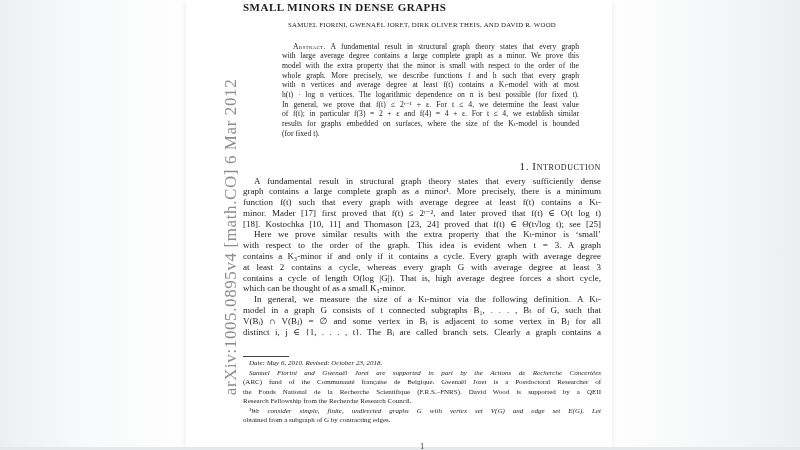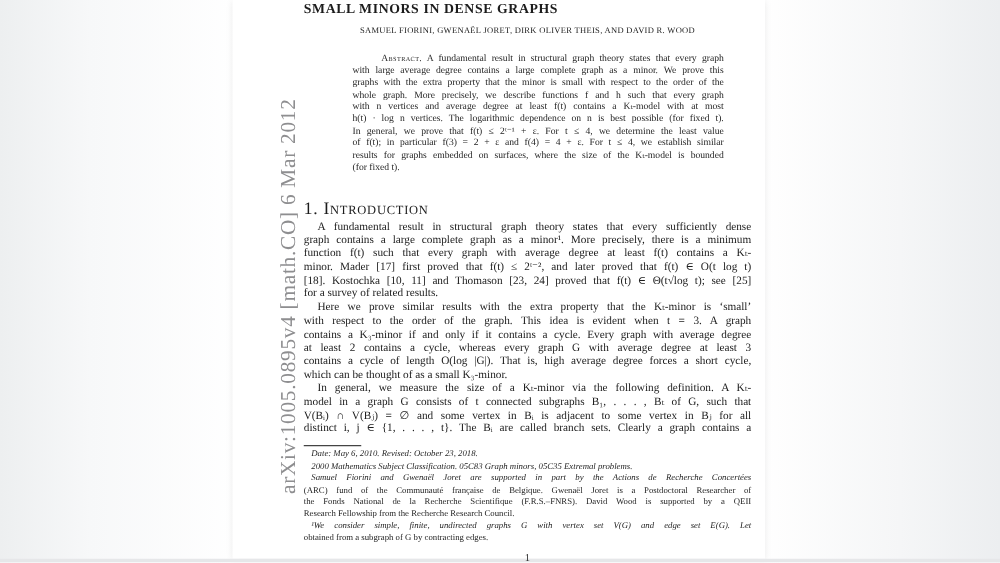--- a/index.html
+++ b/index.html
@@ -32,32 +32,32 @@
   }
   .authors{
     position:absolute;top:20.5px;left:0;width:100%;text-align:center;
     font-size:6.8px;letter-spacing:0.25px;color:#222;
   }
   .abstract{
     position:absolute;top:41.5px;left:39px;width:297px;
     font-size:7.7px;line-height:9.7px;color:#1e1e1e;
   }
   .heading{
-    position:absolute;top:159.5px;left:0;width:100%;text-align:left;
-    font-size:14px;font-variant:small-caps;letter-spacing:0.6px;
+    position:absolute;top:159.5px;left:0;width:100%;text-align:right;
+    font-size:11px;font-variant:small-caps;letter-spacing:0.6px;
   }
   .bodytext{
     position:absolute;top:175.5px;left:0;width:358px;
     font-size:9px;line-height:10.8px;
   }
   .ln{text-align:justify;text-align-last:justify;}
   .ln.last{text-align-last:left;}
   .ind{text-indent:11px;}
   .ind6{text-indent:6px;font-style:italic;}
-  .sc{font-variant:small-caps;letter-spacing:0.3px;margin-left:12px;}
+  .sc{font-variant:small-caps;letter-spacing:0.3px;}
   .footrule{
     position:absolute;top:356px;left:0;width:46px;border-top:1px solid #444;
   }
   .footnotes{
     position:absolute;top:359px;left:0;width:358px;
     font-size:7px;line-height:9.55px;color:#242424;
   }
   .pagenum{
     position:absolute;top:441px;left:0;width:100%;text-align:center;
     font-size:8.5px;color:#333;
@@ -73,40 +73,39 @@
 
 <div class="content">
 
   <div class="title">SMALL MINORS IN DENSE GRAPHS</div>
 
   <div class="authors">SAMUEL FIORINI, GWENAËL JORET, DIRK OLIVER THEIS, AND DAVID R. WOOD</div>
 
   <div class="abstract">
     <div class="ln ind"><span class="sc">Abstract.</span> <span>A fundamental result in structural graph theory states that every graph</span></div>
     <div class="ln">with large average degree contains a large complete graph as a minor. We prove this</div>
-    <div class="ln">graphs with the extra property that the minor is small with respect to the order of the</div>
+    <div class="ln">model with the extra property that the minor is small with respect to the order of the</div>
     <div class="ln">whole graph. More precisely, we describe functions f and h such that every graph</div>
     <div class="ln">with n vertices and average degree at least f(t) contains a Kₜ-model with at most</div>
     <div class="ln">h(t) · log n vertices. The logarithmic dependence on n is best possible (for fixed t).</div>
     <div class="ln">In general, we prove that f(t) ≤ 2ᵗ⁻¹ + ε. For t ≤ 4, we determine the least value</div>
     <div class="ln">of f(t); in particular f(3) = 2 + ε and f(4) = 4 + ε. For t ≤ 4, we establish similar</div>
     <div class="ln">results for graphs embedded on surfaces, where the size of the Kₜ-model is bounded</div>
     <div class="ln last">(for fixed t).</div>
   </div>
 
   <div class="heading">1. Introduction</div>
 
   <div class="bodytext">
     <div>
       <div class="ln ind">A fundamental result in structural graph theory states that every sufficiently dense</div>
       <div class="ln">graph contains a large complete graph as a minor¹. More precisely, there is a minimum</div>
       <div class="ln">function f(t) such that every graph with average degree at least f(t) contains a Kₜ-</div>
       <div class="ln">minor. Mader [17] first proved that f(t) ≤ 2ᵗ⁻², and later proved that f(t) ∈ O(t log t)</div>
       <div class="ln">[18]. Kostochka [10, 11] and Thomason [23, 24] proved that f(t) ∈ Θ(t√log t); see [25]</div>
-      <div class="ln last">for a survey of related results.</div>
     </div>
     <div>
       <div class="ln ind">Here we prove similar results with the extra property that the Kₜ-minor is ‘small’</div>
       <div class="ln">with respect to the order of the graph. This idea is evident when t = 3. A graph</div>
       <div class="ln">contains a K₃-minor if and only if it contains a cycle. Every graph with average degree</div>
       <div class="ln">at least 2 contains a cycle, whereas every graph G with average degree at least 3</div>
       <div class="ln">contains a cycle of length O(log |G|). That is, high average degree forces a short cycle,</div>
       <div class="ln last">which can be thought of as a small K₃-minor.</div>
     </div>
     <div>
@@ -114,21 +113,20 @@
       <div class="ln">model in a graph G consists of t connected subgraphs B₁, . . . , Bₜ of G, such that</div>
       <div class="ln">V(Bᵢ) ∩ V(Bⱼ) = ∅ and some vertex in Bᵢ is adjacent to some vertex in Bⱼ for all</div>
       <div class="ln">distinct i, j ∈ {1, . . . , t}. The Bᵢ are called branch sets. Clearly a graph contains a</div>
     </div>
   </div>
 
   <div class="footrule"></div>
 
   <div class="footnotes">
     <div class="ln last ind6">Date: May 6, 2010. Revised: October 23, 2018.</div>
-    <div class="ln last ind6">2000 Mathematics Subject Classification. 05C83 Graph minors, 05C35 Extremal problems.</div>
     <div class="ln ind6">Samuel Fiorini and Gwenaël Joret are supported in part by the Actions de Recherche Concertées</div>
     <div class="ln">(ARC) fund of the Communauté française de Belgique. Gwenaël Joret is a Postdoctoral Researcher of</div>
     <div class="ln">the Fonds National de la Recherche Scientifique (F.R.S.–FNRS). David Wood is supported by a QEII</div>
     <div class="ln last">Research Fellowship from the Recherche Research Council.</div>
     <div class="ln ind6">¹We consider simple, finite, undirected graphs G with vertex set V(G) and edge set E(G). Let</div>
     <div class="ln last">obtained from a subgraph of G by contracting edges.</div>
   </div>
 
   <div class="pagenum">1</div>
 

